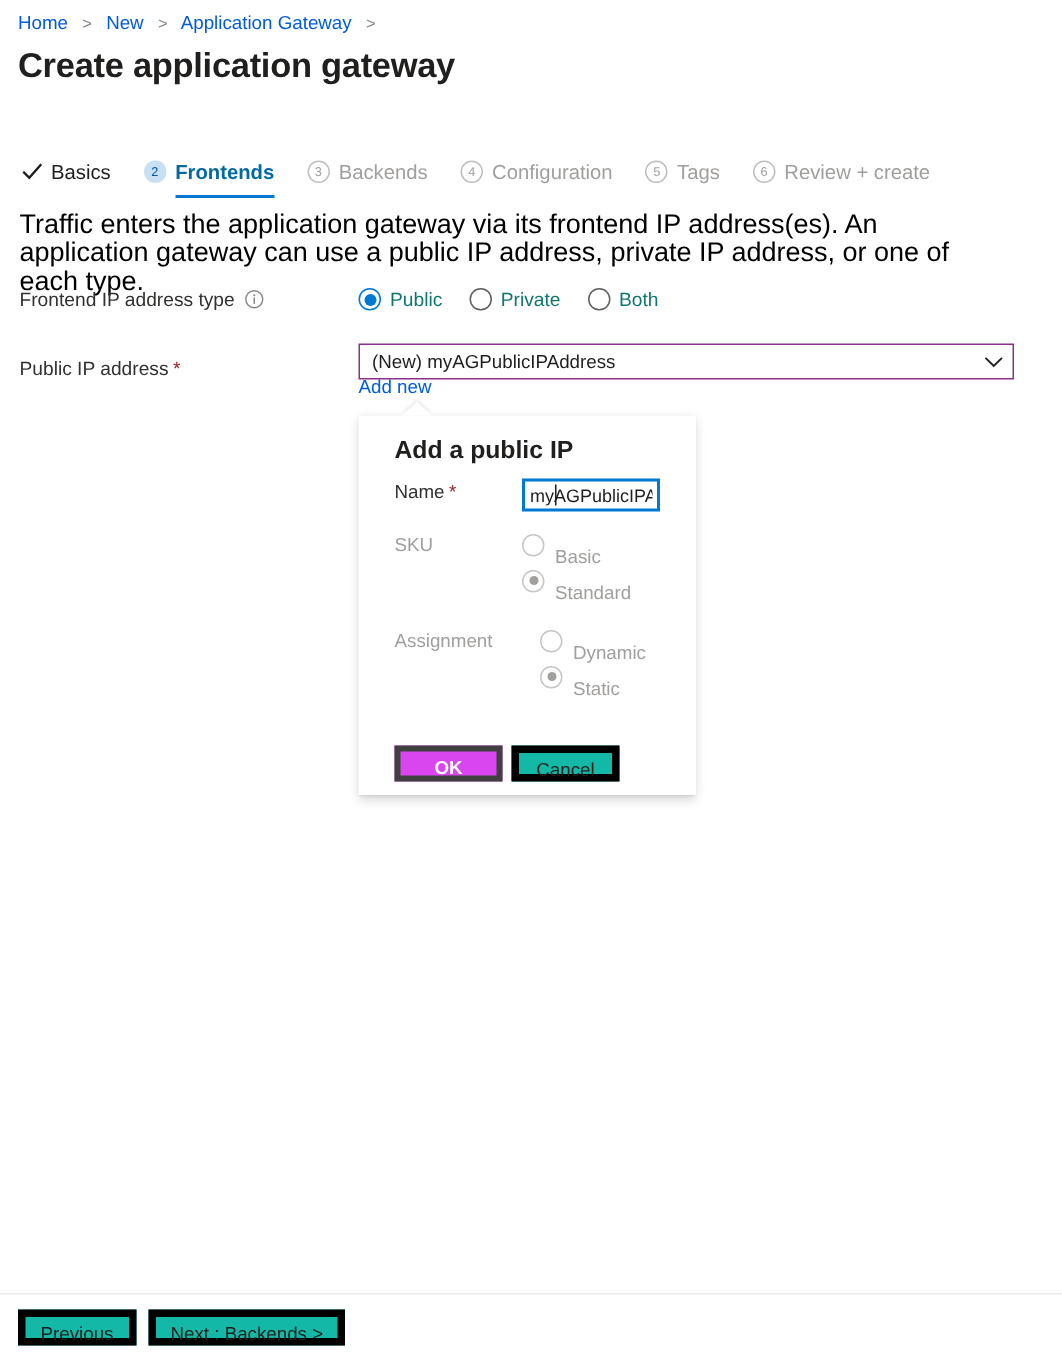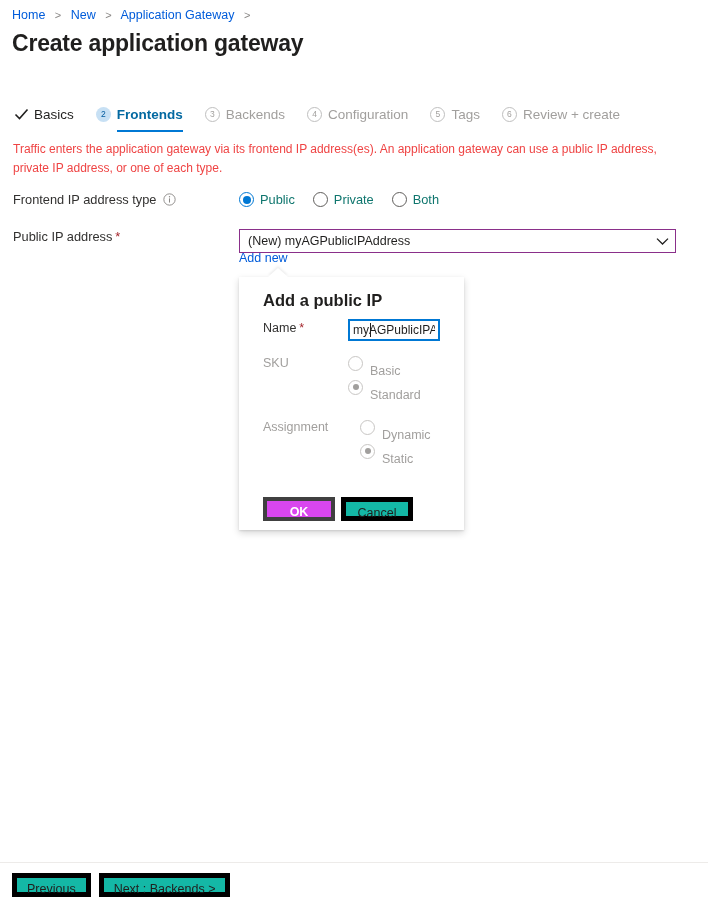--- a/index.html
+++ b/index.html
@@ -107,32 +107,32 @@
     height: 2px;
     background: #0078d4;
   }
 
   
   .intro {
     position: absolute;
     left: 13px;
     top: 140px;
     width: 660px;
-    font-size: 12px;
+    font-size: 18px;
     line-height: 19px;
-    color: #ef4444;
+    color: #000000;
   }
 
   
   .field-row {
     position: absolute;
     left: 13px;
     width: 680px;
     display: flex;
-    align-items: flex-start;
+    align-items: flex-end;
   }
   #row-iptype { top: 192px; }
   #row-pubip  { top: 229px; }
 
   .field-label {
     width: 226px;
     flex: none;
     font-size: 12.8px;
     color: #323130;
     display: flex;

